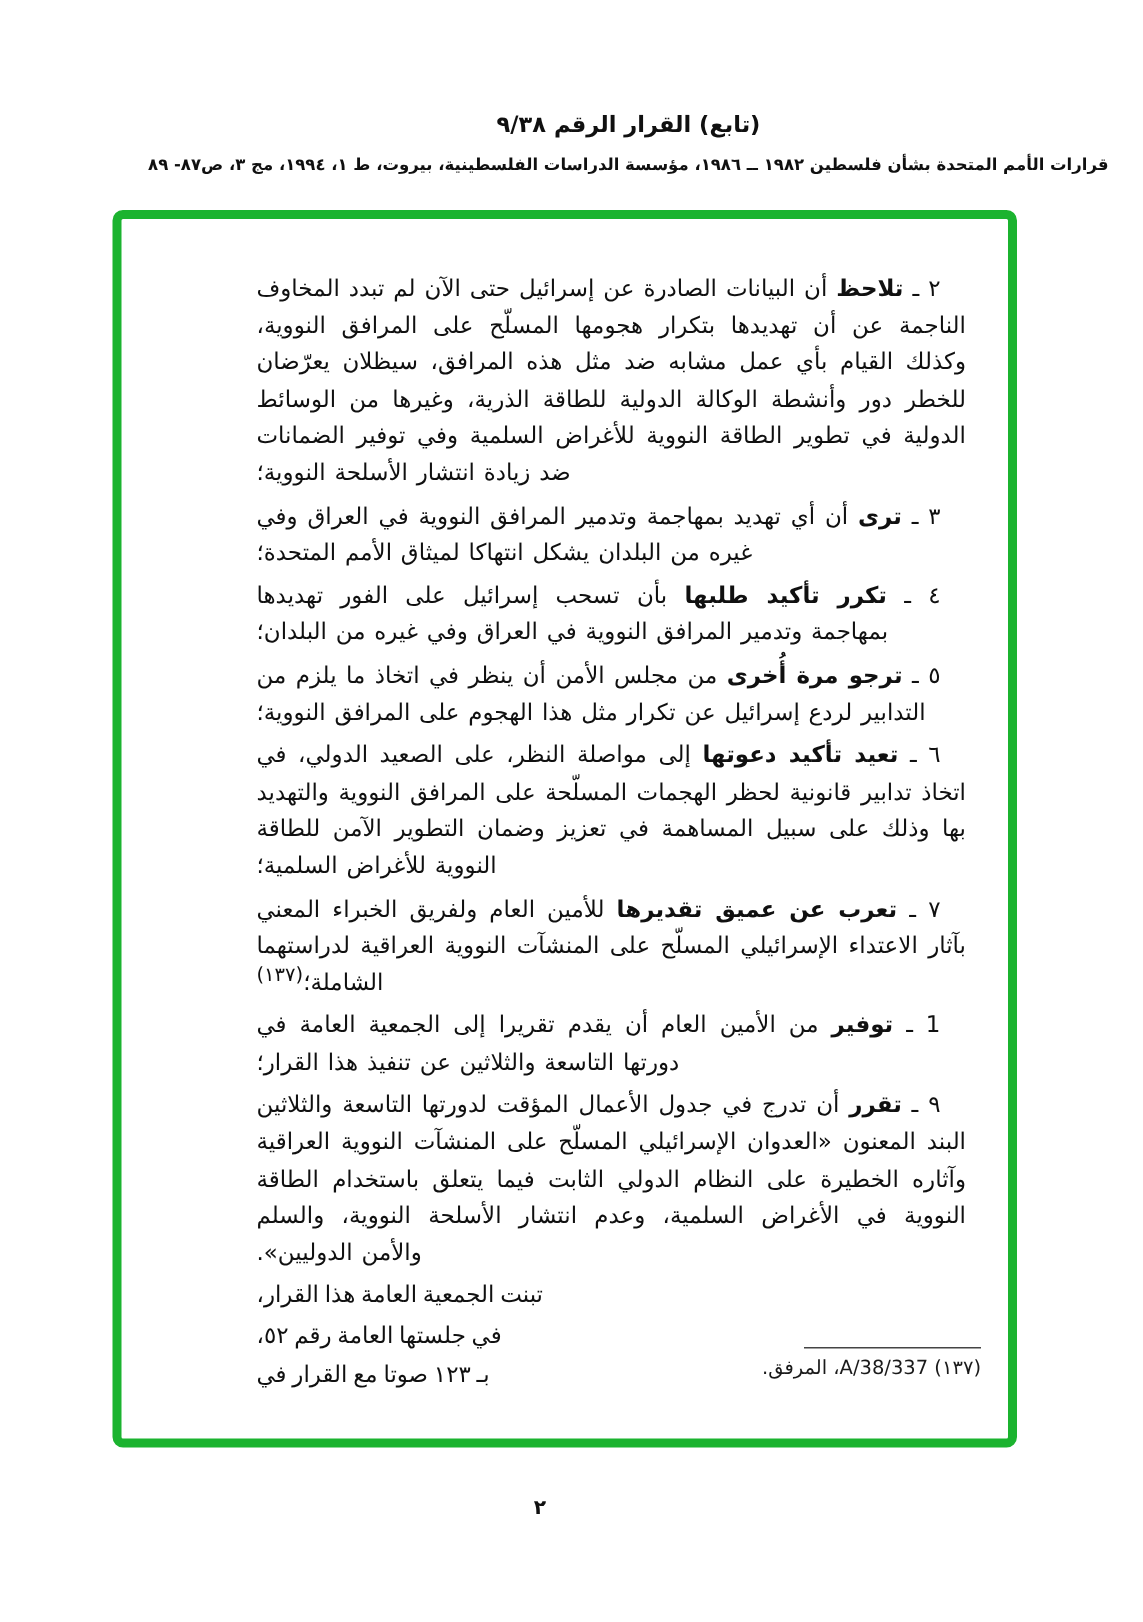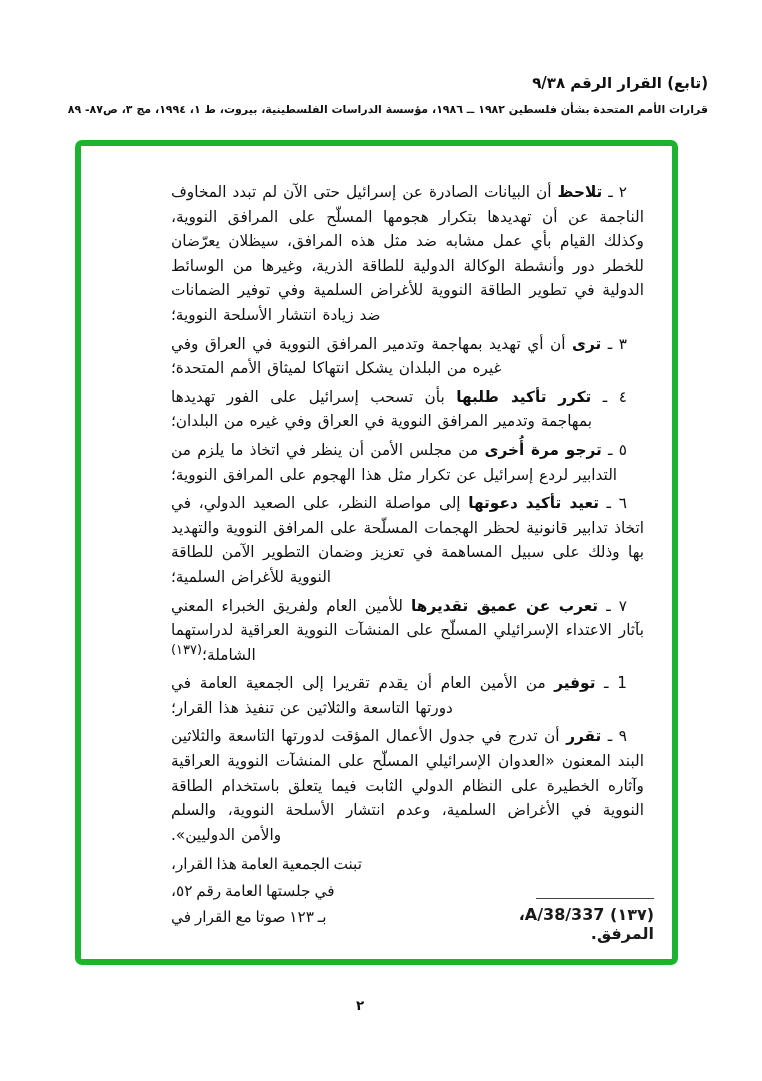--- a/index.html
+++ b/index.html
@@ -1,20 +1,20 @@
 <!DOCTYPE html>
 <html lang="ar"><head>
 <meta charset="utf-8">
 <style>
   html,body{margin:0;padding:0;}
   body{
     width:762px;height:1081px;position:relative;background:#ffffff;
     font-family:"DejaVu Sans", sans-serif;color:#101010;overflow:hidden;
   }
-  .header{position:absolute;left:68px;width:640px;top:74px;direction:rtl;text-align:right;}
+  .header{position:absolute;left:99px;width:640px;top:74px;direction:rtl;text-align:center;}
   .header-title{font-size:15px;font-weight:bold;letter-spacing:.2px;}
   .header-citation{
     margin-top:11px;font-size:11px;font-weight:bold;white-space:nowrap;
     letter-spacing:.1px;
   }
   .green-box{
     position:absolute;left:75px;top:140px;width:591px;height:813px;
     border:6px solid #1bb32f;border-radius:7px;background:#ffffff;
   }
   .box-content{
@@ -27,21 +27,21 @@
   }
   .para .kw{font-weight:bold;}
   .para sup{font-size:13px;line-height:0;}
   .closing{
     margin-top:4px;margin-left:0;margin-right:252px;
     font-size:15.3px;line-height:26.5px;direction:rtl;text-align:left;font-family:Liberation Serif, serif;
   }
   .closing .closing-line{white-space:nowrap;}
   .footnote{
     position:absolute;right:18px;top:752px;width:165px;
-    direction:rtl;text-align:right;font-size:16px;color:#1a1a1a;font-weight:bold;
+    direction:rtl;text-align:right;font-size:13px;color:#1a1a1a;
   }
   .footnote-rule{width:118px;height:0;border-top:1.2px solid #444;margin-bottom:6px;}
   .page-number{
     position:absolute;top:997px;left:0;right:42px;text-align:center;
     font-size:13.5px;font-weight:bold;
   }
 </style>
 </head>
 <body>
 

